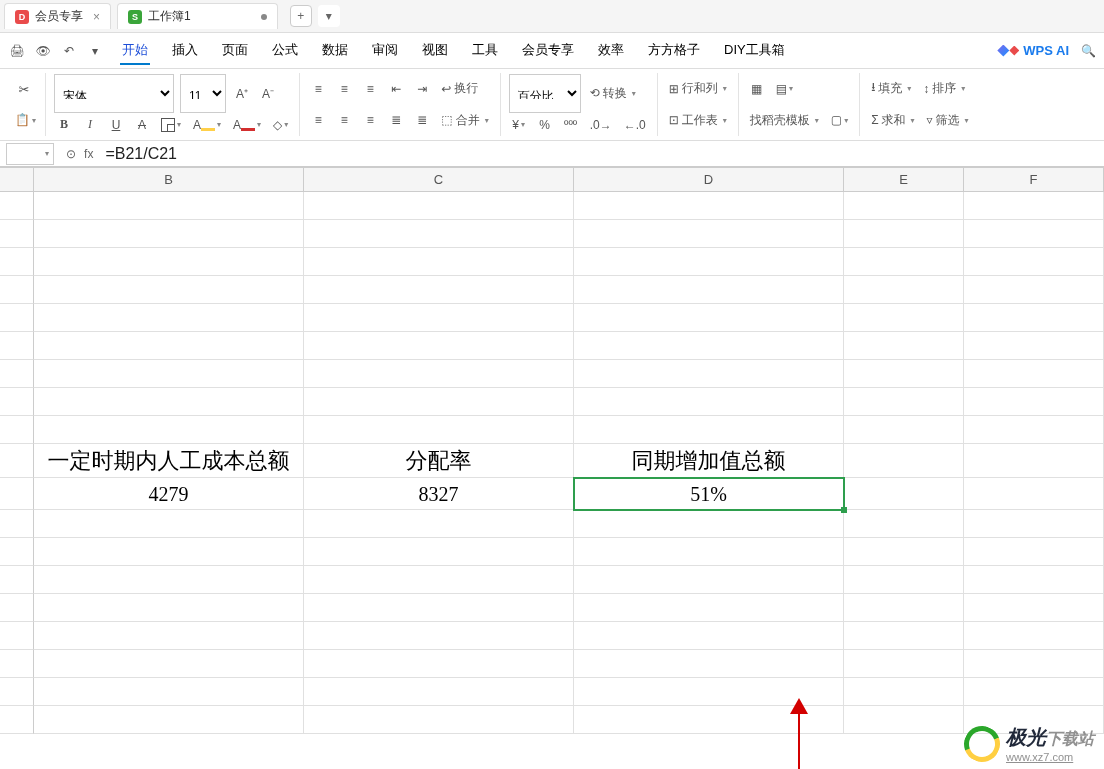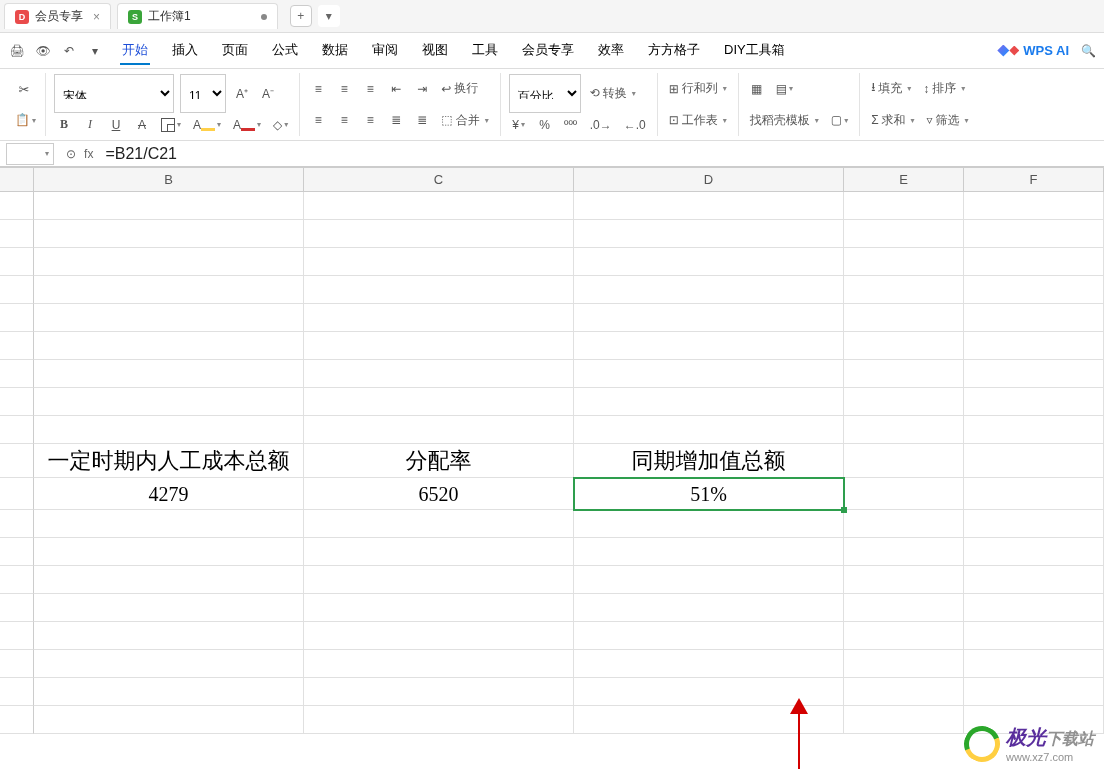--- a/index.html
+++ b/index.html
@@ -68,21 +68,21 @@
 .sel { outline:2px solid #2e9e4d; outline-offset:-1px; position:relative; }
 .sel-handle { position:absolute; right:-4px; bottom:-4px; width:6px; height:6px; background:#2e9e4d; }
 
 
 .arrow { position:absolute; left:798px; top:540px; width:2px; height:200px; background:#d30000; }
 .arrowhead { position:absolute; left:790px; top:530px; width:0; height:0; border-left:9px solid transparent; border-right:9px solid transparent; border-bottom:16px solid #d30000; }
 
 
 .watermark { position:absolute; right:0; bottom:0; display:flex; align-items:center; gap:6px; font-size:20px; font-weight:bold; font-style:italic; padding:6px 10px; opacity:.92; }
 .wm-swirl { width:36px; height:36px; border-radius:50%; border:5px solid #1aa01a; border-right-color:#ffcc33; border-bottom-color:#ffcc33; transform:rotate(25deg); position:relative; }
-.wm-txt1 { color:#4c1d95; }
+.wm-txt1 { color:#0f172a; }
 .wm-txt2 { color:#888; font-size:16px; }
 
 
 .ic { display:inline-block; width:14px; height:14px; position:relative; }
 .ic-grid::before { content:""; position:absolute; inset:0; border:1px solid #555; }
 .ic-grid::after { content:""; position:absolute; inset:0; border-left:1px solid #555; border-top:1px solid #555; left:6px; top:6px; }
 .ic-scissors::before { content:"✂"; font-size:13px; color:#555; }
 </style>
 </head>
 <body>
@@ -332,21 +332,21 @@
       <div class="cell colB header-like" style="line-height:34px;">一定时期内人工成本总额</div>
       <div class="cell colD header-like" style="line-height:34px;">分配率</div>
       <div class="cell colC header-like" style="line-height:34px;">同期增加值总额</div>
       <div class="cell colE"></div>
         <div class="cell colF"></div>
     </div>
 
     <div class="gridrow" style="height:32px;">
         <div class="rowgap"></div>
       <div class="cell colB" style="line-height:32px;">4279</div>
-      <div class="cell colC" style="line-height:32px;">6520</div>
+      <div class="cell colC" style="line-height:32px;">8327</div>
       <div class="cell colD sel" style="line-height:32px;"><span>51%</span><span class="sel-handle"></span></div>
       <div class="cell colE"></div>
         <div class="cell colF"></div>
     </div>
 
     <div class="gridrow">
         <div class="rowgap"></div>
         <div class="cell colB"></div>
         <div class="cell colC"></div>
         <div class="cell colD"></div>
@@ -412,15 +412,15 @@
   </div>
 
   <div class="arrowhead"></div>
   <div class="arrow"></div>
 </div>
 
 <div class="watermark">
   <div class="wm-swirl"></div>
   <div>
     <span class="wm-txt1">极光</span><span class="wm-txt2">下载站</span>
-    <div style="font-size:11px;color:#888;font-style:normal;font-weight:normal;">www.xz7.com</div>
+    <div style="font-size:11px;color:#888;font-style:normal;font-weight:normal;text-decoration:underline;">www.xz7.com</div>
   </div>
 </div>
 
 </body></html>

